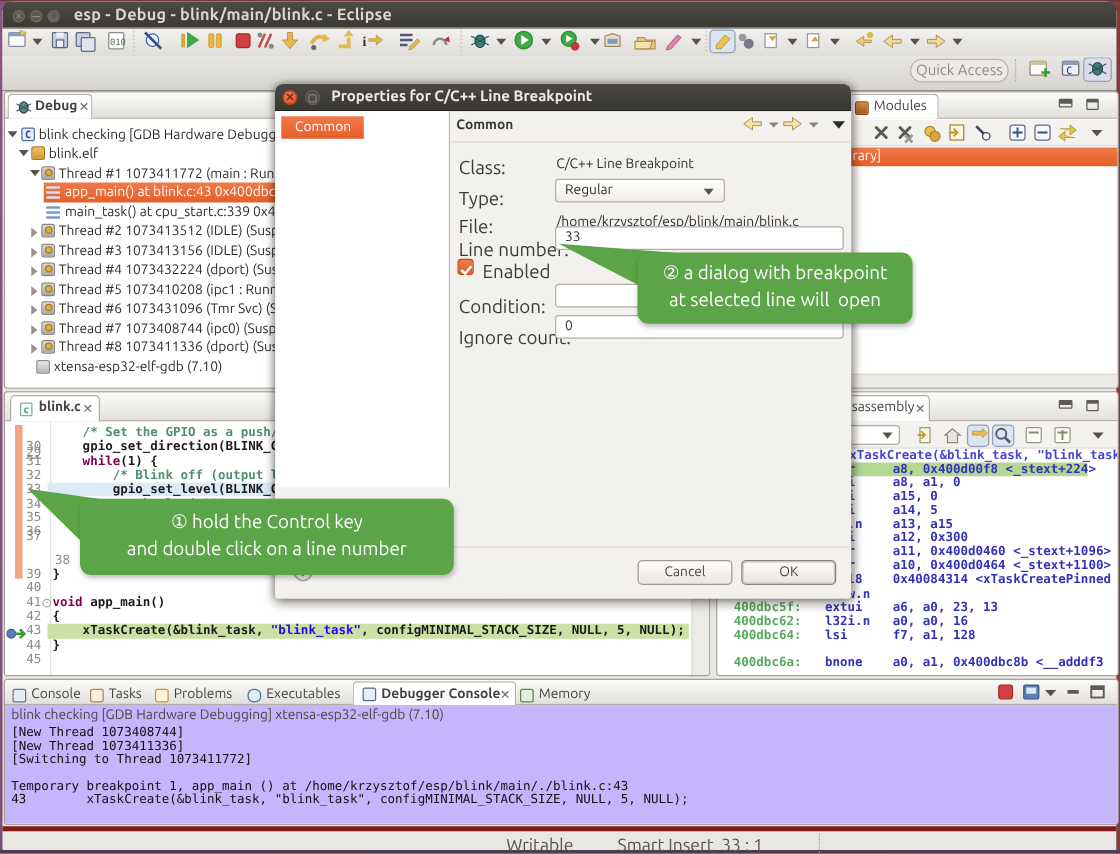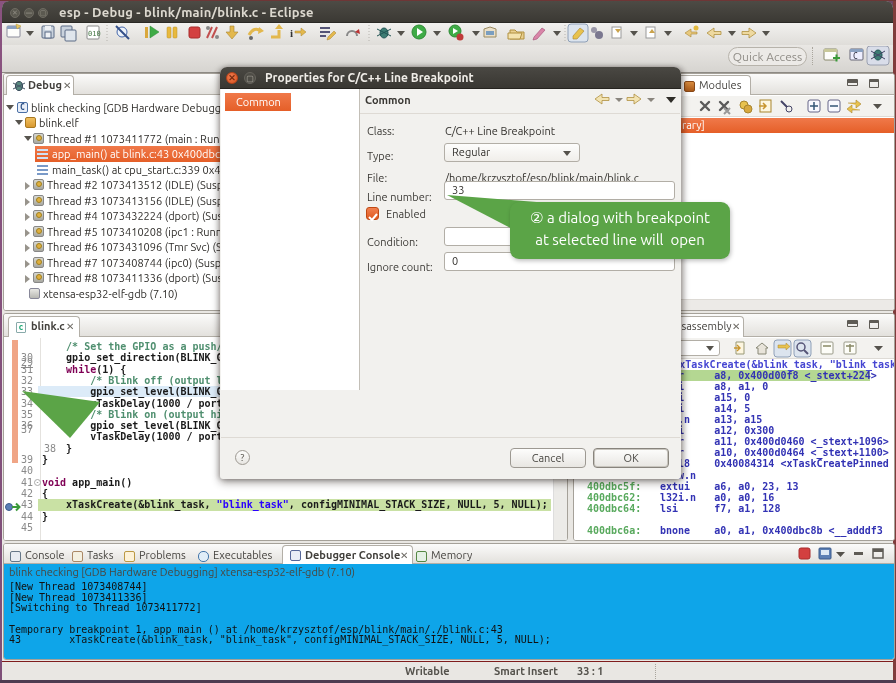--- a/index.html
+++ b/index.html
@@ -64,21 +64,21 @@
   
   .dialog { position:absolute; left:218px; top:66px; width:461px; height:412px;
     background:#f2f1ee; border-radius:7px 7px 3px 3px;
     box-shadow:0 3px 9px rgba(20,10,5,.45), 3px 0 5px rgba(20,10,5,.18), -2px 0 4px rgba(20,10,5,.15); }
   .dtitle { position:absolute; left:0; top:0; right:0; height:22px;
     background:linear-gradient(#4a4843,#393732); border-radius:7px 7px 0 0; border-bottom:1px solid #262420;}
   .dtitle .t { position:absolute; left:45px; top:4px; color:#f0ede8; font-size:12px; font-weight:700; }
   .dwb { position:absolute; top:5px; width:12px; height:12px; border-radius:50%; }
   .field { position:absolute; background:#fff; border:1px solid #b2aea6; border-radius:3px; height:19px;
     font-size:11px; color:#33312d; line-height:17px; padding-left:7px; }
-  .dlabel { position:absolute; left:147px; font-size:11px; color:#3c3a36; }
+  .dlabel { position:absolute; left:147px; font-size:15px; color:#3c3a36; }
   .dbtn { position:absolute; top:381px; height:20px; width:76px; border:1px solid #9d9992;
     border-radius:4px; background:linear-gradient(#fdfdfc,#e8e6e2); text-align:center;
     font-size:11px; color:#4a4843; line-height:18px; }
   .caret { position:absolute; width:0; height:0; border-left:4px solid transparent; border-right:4px solid transparent; border-top:5px solid #55524c; }
   
   .callout { position:absolute; background:#5ba447; border-radius:9px; color:#fff;
     font-size:15px; text-align:center; font-family:'Ubuntu','DejaVu Sans',sans-serif;
     box-shadow:1px 2px 4px rgba(0,0,0,.25); }
 </style>
 </head>
@@ -476,31 +476,31 @@
       <svg width="100" height="20" style="position:absolute;left:790px;top:0;">
         <rect x="5" y="4" width="11" height="11" rx="2" fill="#d34040" stroke="#a82c2c"></rect>
         <rect x="25" y="4" width="12" height="11" rx="1" fill="#5b7fb5" stroke="#3a5a8a"></rect>
         <rect x="27" y="6" width="8" height="5" fill="#dce8f5"></rect>
         <path d="M42 8 l9 0 -4.5 5 z" fill="#55524c"></path>
         <rect x="60" y="8" width="9" height="3" fill="#5e5b55"></rect>
         <rect x="79" y="5" width="10" height="9" fill="none" stroke="#5e5b55" stroke-width="1.5"></rect>
         <rect x="79" y="5" width="10" height="3" fill="#5e5b55"></rect>
       </svg>
     </div>
-    <div style="position:absolute;left:0;top:20px;right:0;bottom:0;background:#0ea5e9;overflow:hidden;">
+    <div style="position:absolute;left:0;top:20px;right:0;bottom:0;background:#c4b5fd;overflow:hidden;">
       <div class="abs" style="left:5px;top:2px;font-size:11px;color:#4a4741;">blink checking [GDB Hardware Debugging] xtensa-esp32-elf-gdb (7.10)</div>
       <div class="conline" style="top:18px;">[New Thread 1073408744]</div>
       <div class="conline" style="top:28.5px;">[New Thread 1073411336]</div>
       <div class="conline" style="top:39px;">[Switching to Thread 1073411772]</div>
       <div class="conline" style="top:60.5px;">Temporary breakpoint 1, app_main () at /home/krzysztof/esp/blink/main/./blink.c:43</div>
       <div class="conline" style="top:71px;">43        xTaskCreate(&amp;blink_task, "blink_task", configMINIMAL_STACK_SIZE, NULL, 5, NULL);</div>
     </div>
   </div>
 
-  <div class="abs" style="left:0;top:660px;right:0;height:20px;font-size:11px;color:#55534d;border-top:1px solid #7f1d1d;font-weight:bold;">
+  <div class="abs" style="left:0;top:660px;right:0;height:20px;font-size:14px;color:#55534d;border-top:4px solid #7f1d1d;">
     <span class="abs" style="left:403px;top:3px;">Writable</span>
     <span class="abs" style="left:492px;top:3px;">Smart Insert</span>
     <span class="abs" style="left:575px;top:3px;">33 : 1</span>
     <span class="abs" style="left:653px;top:2px;width:1px;height:15px;border-left:1px dotted #a9a59d;"></span>
   </div>
 
   <div class="dialog">
     <div class="dtitle">
       <div class="dwb" style="left:6px;background:radial-gradient(circle at 40% 35%,#f07b50,#d9531e);border:1px solid #b8431a;">
             <span style="display:block;color:#7a2d10;font:700 9px/11px sans-serif;text-align:center;">✕</span>
@@ -553,19 +553,23 @@
     <div class="abs" style="left:1px;top:370px;right:1px;height:1px;background:#dedad4;"></div>
     <div class="abs" style="left:15px;top:383px;width:15px;height:15px;border:1px solid #9d9992;border-radius:50%;background:linear-gradient(#fdfdfc,#e8e6e2);text-align:center;font-size:10px;color:#55524c;line-height:14px;">?</div>
     <div class="dbtn" style="left:290px;">Cancel</div>
     <div class="dbtn" style="left:373px;border-color:#88847d;box-shadow:0 0 0 1px #c8c5be inset;">OK</div>
   </div>
 
   <svg class="abs" width="896" height="683" style="left:-2px;top:-1px;pointer-events:none;">
     <polygon points="22,391 100,402 70,438" fill="#5ba447"></polygon>
     <polygon points="447,195 562,204 524,235" fill="#5ba447"></polygon>
   </svg>
+  <div class="callout" style="left:62px;top:398px;width:299px;height:61px;">
+    <div style="position:absolute;left:0;right:0;top:9px;">① hold the Control key</div>
+    <div style="position:absolute;left:0;right:0;top:31px;">and double click on a line number</div>
+  </div>
   <div class="callout" style="left:508px;top:201px;width:220px;height:57px;">
     <div style="position:absolute;left:0;right:0;top:7px;">② a dialog with breakpoint</div>
     <div style="position:absolute;left:0;right:0;top:29px;">at selected line will&nbsp; open</div>
   </div>
 
 </div>
 </div>
 
 </body></html>

